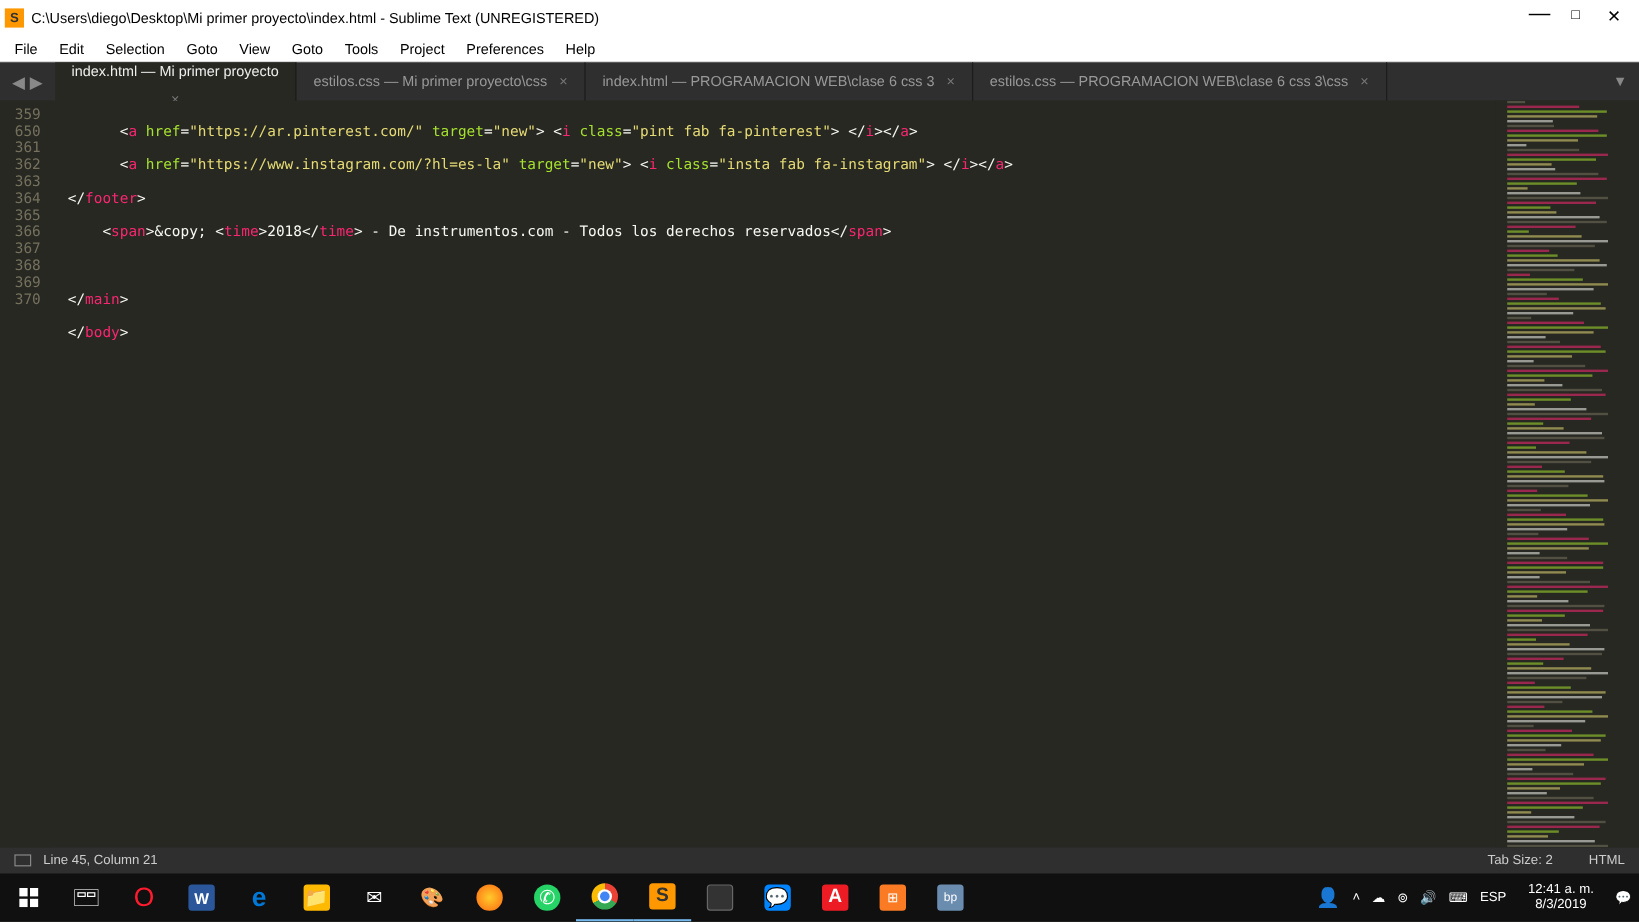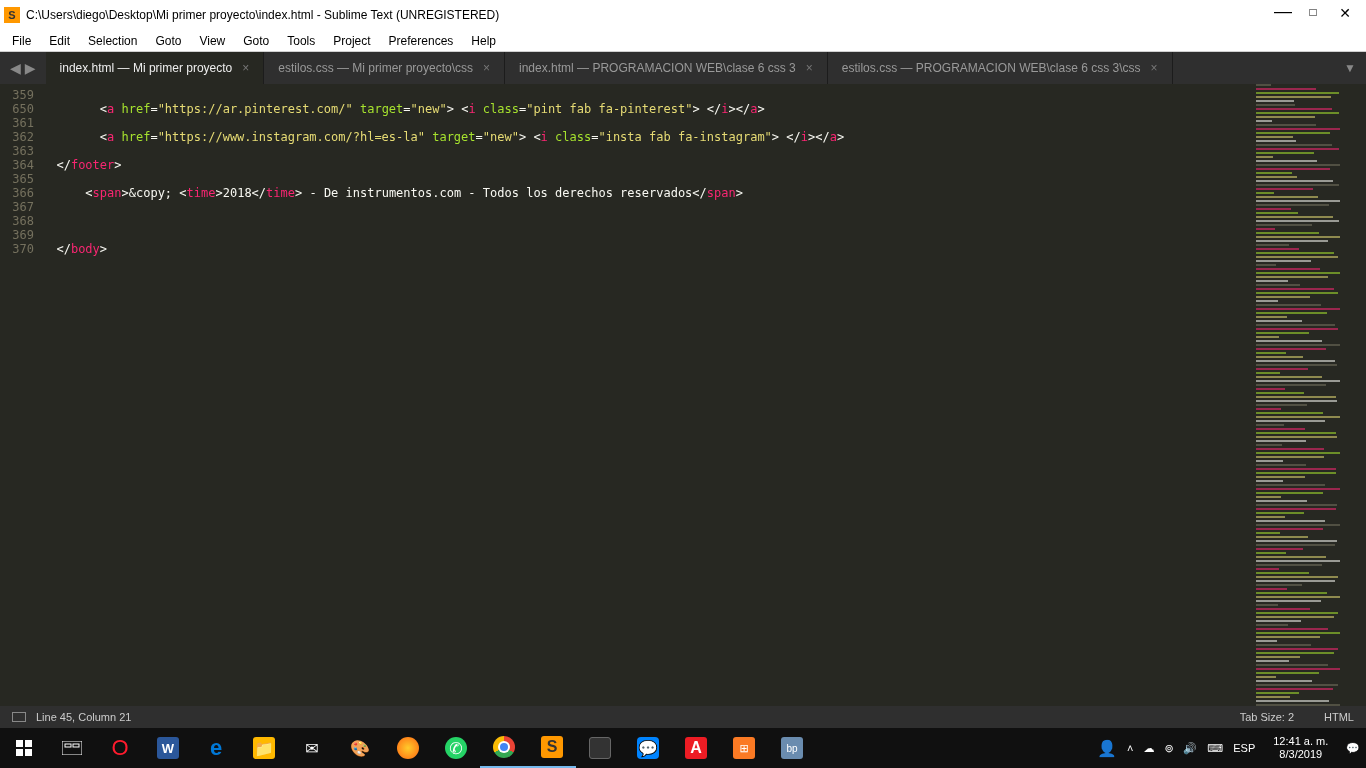--- a/index.html
+++ b/index.html
@@ -73,21 +73,21 @@
 .tab {
   display: flex;
   align-items: center;
   padding: 0 14px;
   gap: 10px;
   border-right: 1px solid #1c1c1c;
   cursor: pointer;
   color: #999;
   white-space: nowrap;
 }
-.tab.active { background: #272822; color: #eee; }
+.tab.active { background: #272822; color: #eee; flex-direction: column; }
 .tab .tclose { color: #777; font-size: 12px; }
 .tabbar .overflow {
   margin-left: auto;
   padding: 0 10px;
   display: flex;
   align-items: center;
   color: #888;
 }
 
 .editor-wrap {
@@ -259,20 +259,21 @@
     <div>368</div>
     <div>369</div>
     <div>370</div>
   </div>
   <div class="code">
 <div class="line"><span>        </span><span class="punct">&lt;</span><span class="tag">a</span> <span class="attr">href</span><span class="punct">=</span><span class="str">"https://ar.pinterest.com/"</span> <span class="attr">target</span><span class="punct">=</span><span class="str">"new"</span><span class="punct">&gt;</span> <span class="punct">&lt;</span><span class="tag">i</span> <span class="attr">class</span><span class="punct">=</span><span class="str">"pint fab fa-pinterest"</span><span class="punct">&gt;</span> <span class="punct">&lt;/</span><span class="tag">i</span><span class="punct">&gt;&lt;/</span><span class="tag">a</span><span class="punct">&gt;</span></div>
 <div class="line"><span>        </span><span class="punct">&lt;</span><span class="tag">a</span> <span class="attr">href</span><span class="punct">=</span><span class="str">"https://www.instagram.com/?hl=es-la"</span> <span class="attr">target</span><span class="punct">=</span><span class="str">"new"</span><span class="punct">&gt;</span> <span class="punct">&lt;</span><span class="tag">i</span> <span class="attr">class</span><span class="punct">=</span><span class="str">"insta fab fa-instagram"</span><span class="punct">&gt;</span> <span class="punct">&lt;/</span><span class="tag">i</span><span class="punct">&gt;&lt;/</span><span class="tag">a</span><span class="punct">&gt;</span></div>
 <div class="line"><span>  </span><span class="punct">&lt;/</span><span class="tag">footer</span><span class="punct">&gt;</span></div>
 <div class="line"><span>      </span><span class="punct">&lt;</span><span class="tag">span</span><span class="punct">&gt;</span><span class="txt">&amp;copy;</span><span> </span><span class="punct">&lt;</span><span class="tag">time</span><span class="punct">&gt;</span><span class="txt">2018</span><span class="punct">&lt;/</span><span class="tag">time</span><span class="punct">&gt;</span><span class="txt"> - De instrumentos.com - Todos los derechos reservados</span><span class="punct">&lt;/</span><span class="tag">span</span><span class="punct">&gt;</span></div>
 <div class="line"></div>
+<div class="line"><span>  </span><span class="punct">&lt;/</span><span class="tag">main</span><span class="punct">&gt;</span></div>
 <div class="line"><span>  </span><span class="punct">&lt;/</span><span class="tag">body</span><span class="punct">&gt;</span></div>
 <div class="line"></div>
 <div class="line"></div>
 <div class="line"></div>
   </div>
   <div class="minimap" id="minimap">
       <div class="mmline" style="width: 15px; background: rgb(117, 113, 94); opacity: 0.55;"></div>
       <div class="mmline" style="width: 60px; background: rgb(249, 38, 114); opacity: 0.55;"></div>
       <div class="mmline" style="width: 83px; background: rgb(166, 226, 46); opacity: 0.55;"></div>
       <div class="mmline" style="width: 75px; background: rgb(230, 219, 116); opacity: 0.55;"></div>

